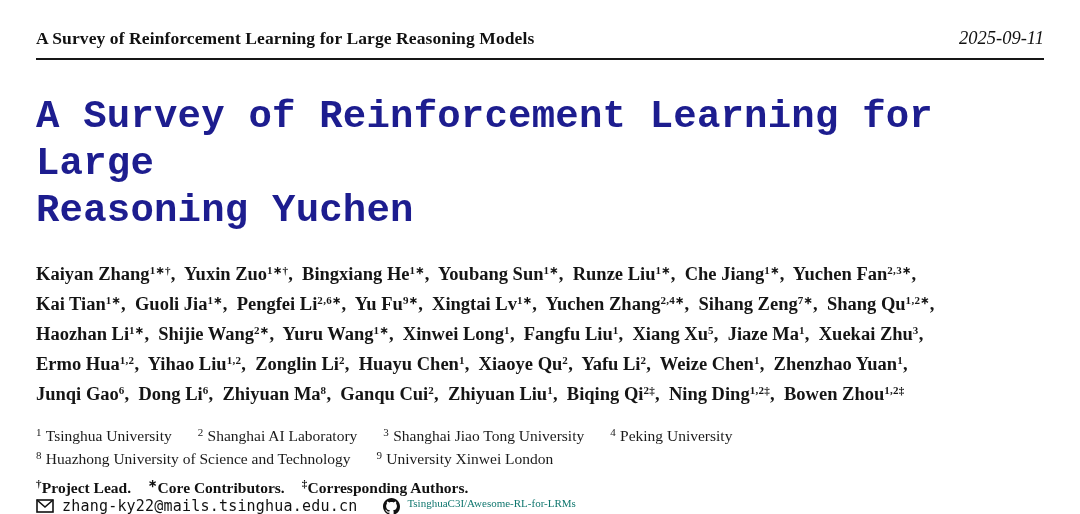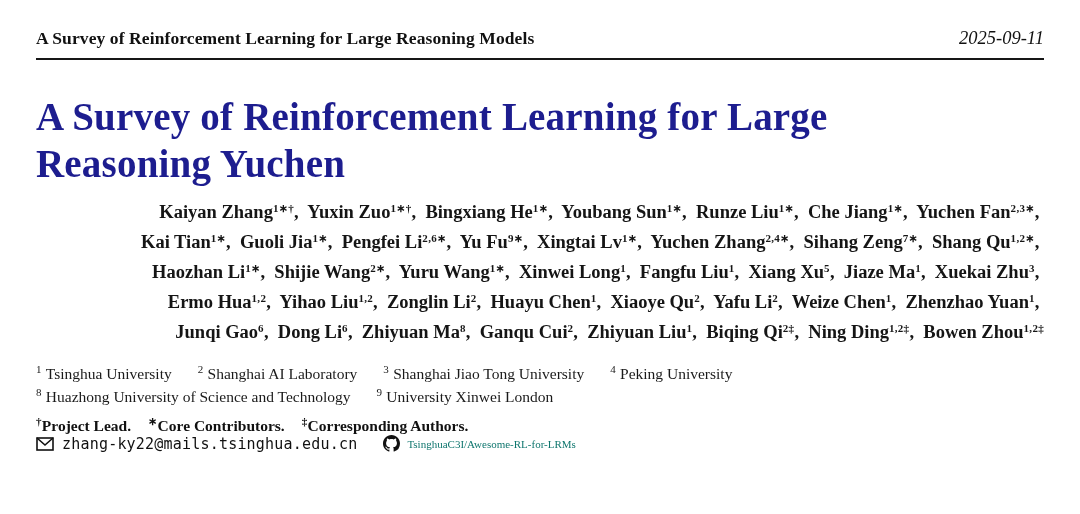--- a/index.html
+++ b/index.html
@@ -7,44 +7,44 @@
   body { font-family: "Liberation Serif", serif; color: #111111; }
   .page { width: 1080px; height: 452px; padding: 28px 36px 0 36px; background: #ffffff; }
 
   
   .running-head { display: flex; justify-content: space-between; align-items: baseline; }
   .running-title { font-weight: 700; font-size: 17.5px; letter-spacing: 0.1px; }
   .head-date { font-style: italic; font-size: 18.5px; font-weight: 400; }
   .rule { border: none; border-top: 2.6px solid #161616; margin-top: 9px; }
 
   
-  .title { margin-top: 34px; font-size: 39px; line-height: 1.2; font-weight: 700; color: #1d1d8f; letter-spacing: 0.2px; }
+  .title { margin-top: 34px; font-size: 39px; line-height: 1.2; font-weight: 700; color: #1d1d8f; letter-spacing: 0.2px; font-family: Liberation Mono, monospace; }
 
   
-  .authors { margin-top: 9px; font-size: 18.5px; font-weight: 700; line-height: 30px; color: #151515; text-align: right; }
+  .authors { margin-top: 25px; font-size: 18.5px; font-weight: 700; line-height: 30px; color: #151515; }
   .author-line { white-space: nowrap; }
   sup.a-sup, sup.af-sup, sup.n-sup {
     font-size: 11px; font-weight: 700; line-height: 0;
     position: relative; top: -0.55em; vertical-align: baseline; letter-spacing: 0.3px;
   }
   sup.af-sup { font-weight: 400; top: -0.5em; }
 
   
   .affils { margin-top: 15px; font-size: 15.5px; line-height: 23px; color: #1a1a1a; }
   .affil { margin-right: 26px; }
   .affil:last-child { margin-right: 0; }
   .affil .af-name { margin-left: 4px; margin-top: 48px; }
 
   
   .notes { margin-top: 9px; font-size: 15.5px; font-weight: 700; }
   .note { margin-right: 17px; }
   .note .n-text { }
 
   
-  .contact { display: flex; align-items: center; }
+  .contact { display: flex; }
   .icon { display: inline-flex; align-items: center; justify-content: center; }
   .email {
     font-family: "DejaVu Sans Mono", monospace; font-size: 15px; color: #111111;
     text-decoration: none; margin-left: 8px; letter-spacing: 0.2px;
   }
   .gh-wrap { margin-left: 26px; }
   .repo { font-size: 11px; color: #0f766e; text-decoration: none; margin-left: 7px; }
 </style>
 </head>
 <body>

